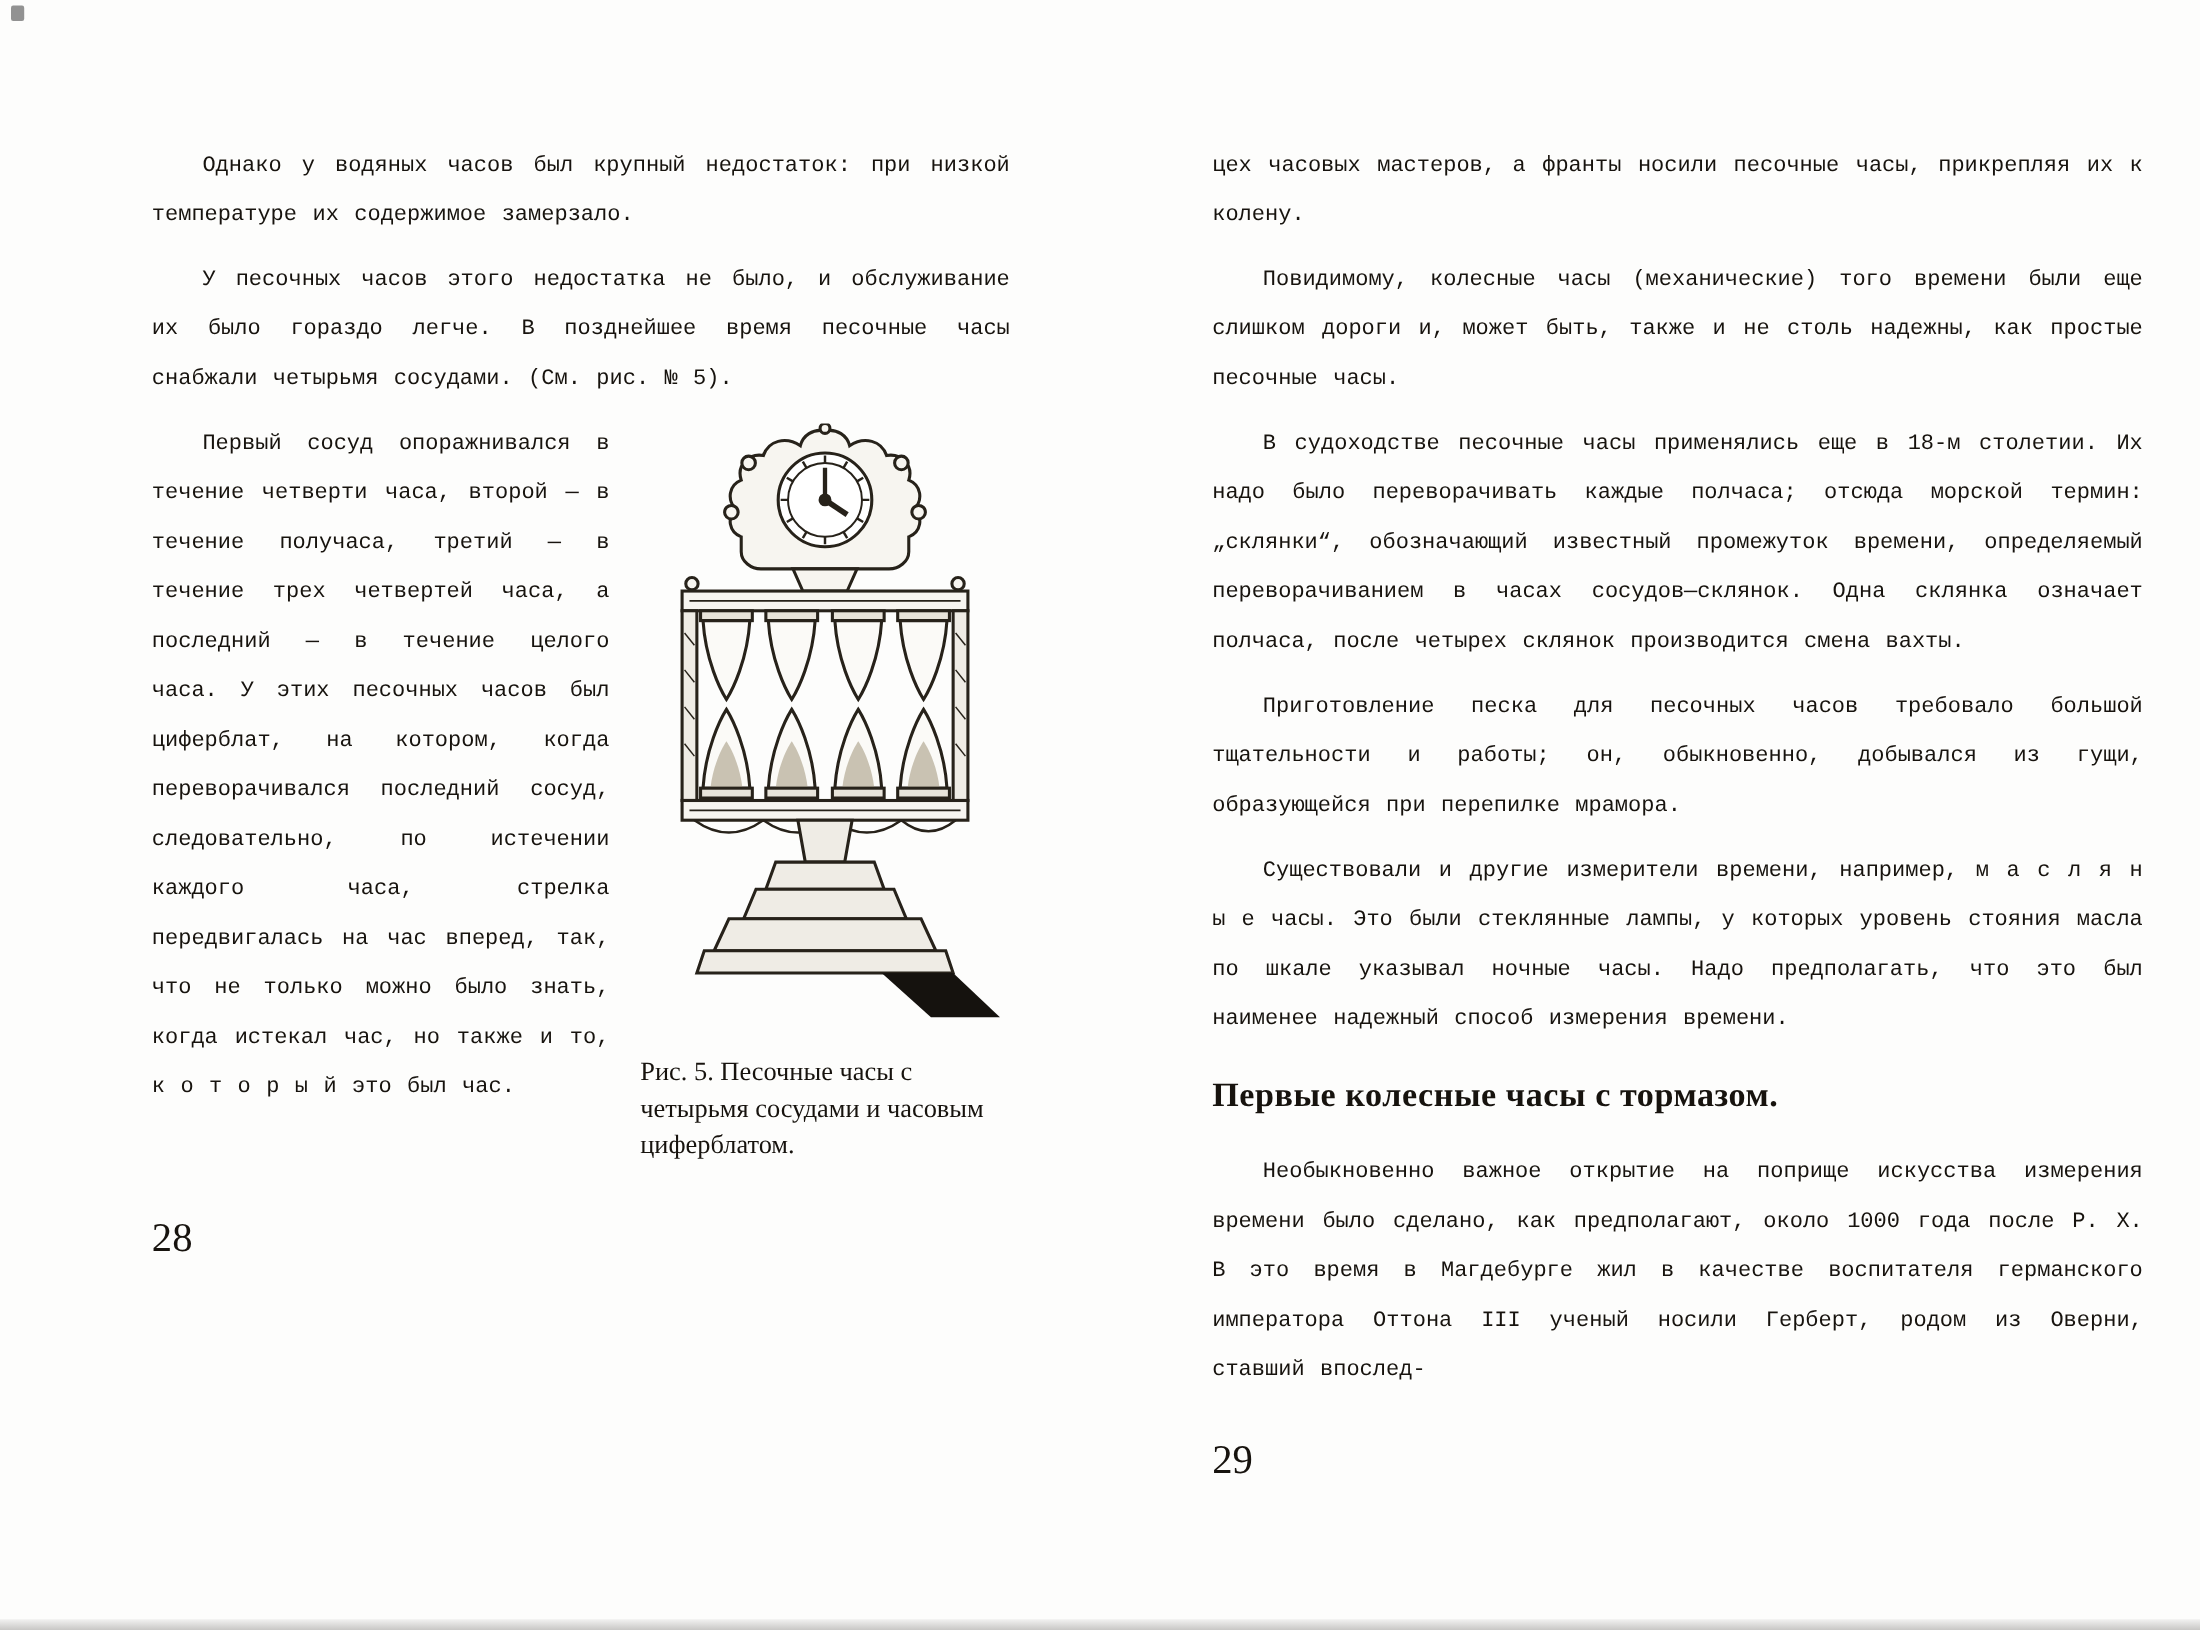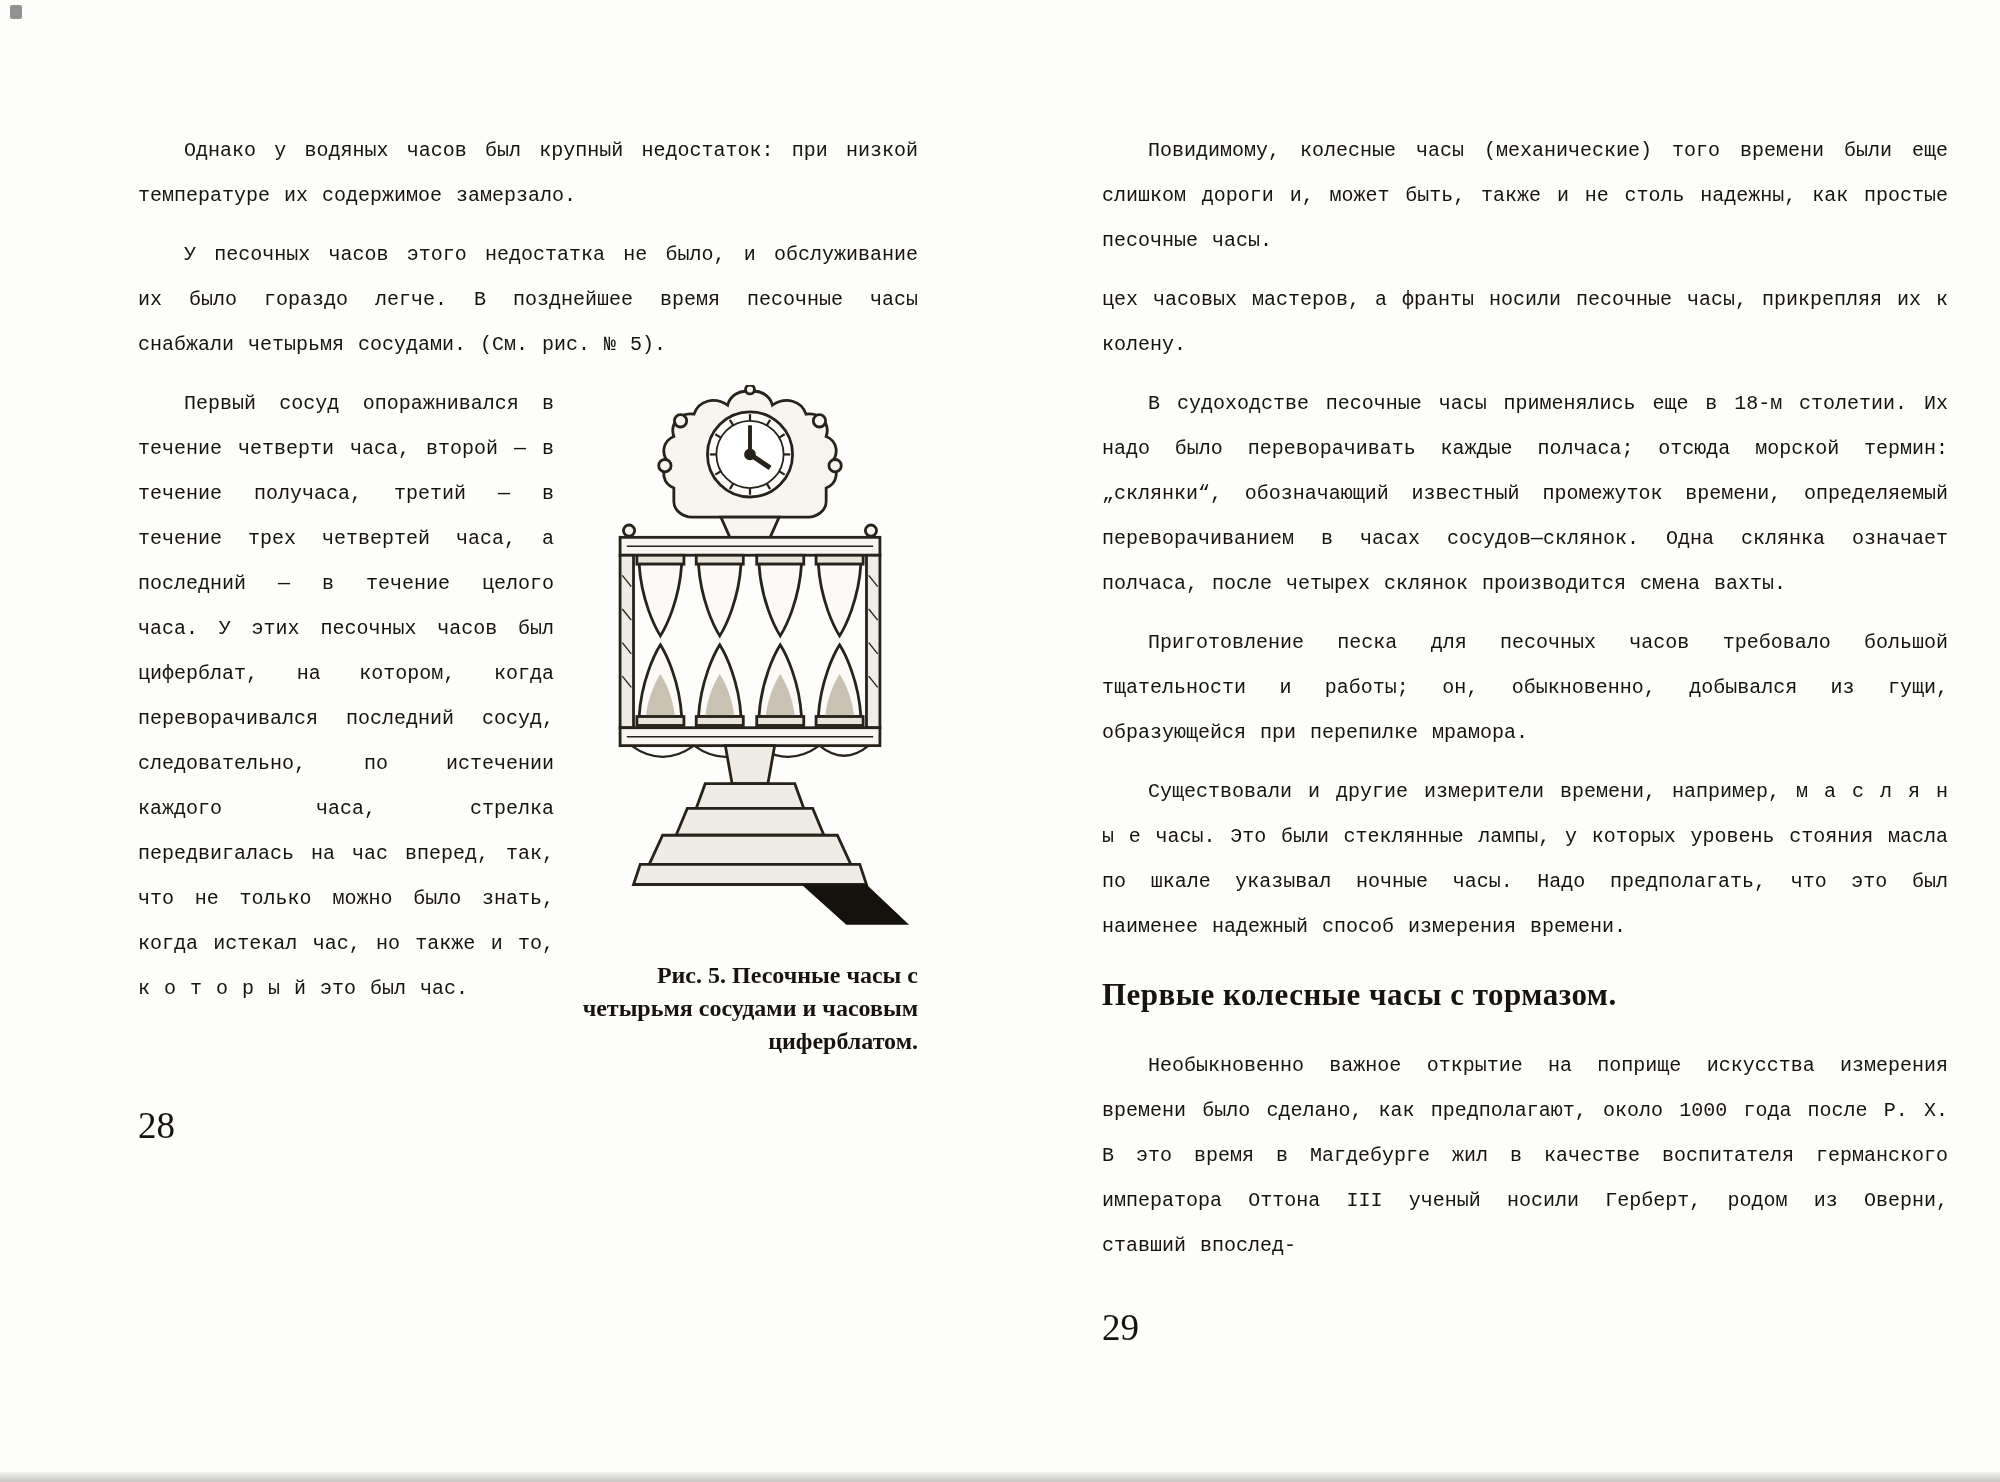--- a/index.html
+++ b/index.html
@@ -28,24 +28,24 @@
 
   .flow::after { content: ""; display: block; clear: both; }
 
   .figure {
     float: right;
     width: 336px;
     margin: 4px 0 8px 28px;
   }
   .figure svg { display: block; margin: 0 auto; }
   .caption {
-    font-weight: 700;
+    font-weight: 400;
     font-size: 24px;
     line-height: 33px;
-    text-align: right;
+    text-align: left;
     margin-top: 14px;
   }
 
   .heading {
     font-size: 31px;
     font-weight: 700;
     text-align: left;
     letter-spacing: 0.5px;
     margin: 28px 0 30px 0;
   }
@@ -169,22 +169,22 @@
       <figcaption class="caption">Рис. 5. Песочные часы с четырьмя сосудами и часовым циферблатом.</figcaption>
     </figure>
 
     <p class="para">Первый сосуд опоражнивался в течение четверти часа, второй — в течение получаса, третий — в течение трех четвертей часа, а последний — в течение целого часа. У этих песочных часов был циферблат, на котором, когда переворачивался последний сосуд, следовательно, по истечении каждого часа, стрелка передвигалась на час вперед, так, что не только можно было знать, когда истекал час, но также и то, к о т о р ы й это был час.</p>
   </div>
 
   <div class="pagenum pagenum-left">28</div>
 </section>
 
 <section class="page page-right">
+  <p class="para noindent">цех часовых мастеров, а франты носили песочные часы, прикрепляя их к колену.</p>
   <p class="para">Повидимому, колесные часы (механические) того времени были еще слишком дороги и, может быть, также и не столь надежны, как простые песочные часы.</p>
-  <p class="para noindent">цех часовых мастеров, а франты носили песочные часы, прикрепляя их к колену.</p>
   <p class="para">В судоходстве песочные часы применялись еще в 18-м столетии. Их надо было переворачивать каждые полчаса; отсюда морской термин: „склянки“, обозначающий известный промежуток времени, определяемый переворачиванием в часах сосудов—склянок. Одна склянка означает полчаса, после четырех склянок производится смена вахты.</p>
   <p class="para">Приготовление песка для песочных часов требовало большой тщательности и работы; он, обыкновенно, добывался из гущи, образующейся при перепилке мрамора.</p>
   <p class="para">Существовали и другие измерители времени, например, м а с л я н ы е часы. Это были стеклянные лампы, у которых уровень стояния масла по шкале указывал ночные часы. Надо предполагать, что это был наименее надежный способ измерения времени.</p>
 
   <h2 class="heading">Первые колесные часы с тормазом.</h2>
 
   <p class="para">Необыкновенно важное открытие на поприще искусства измерения времени было сделано, как предполагают, около 1000 года после Р. Х. В это время в Магдебурге жил в качестве воспитателя германского императора Оттона III ученый носили Герберт, родом из Оверни, ставший впослед-</p>
 
   <div class="pagenum pagenum-right">29</div>
 </section>

